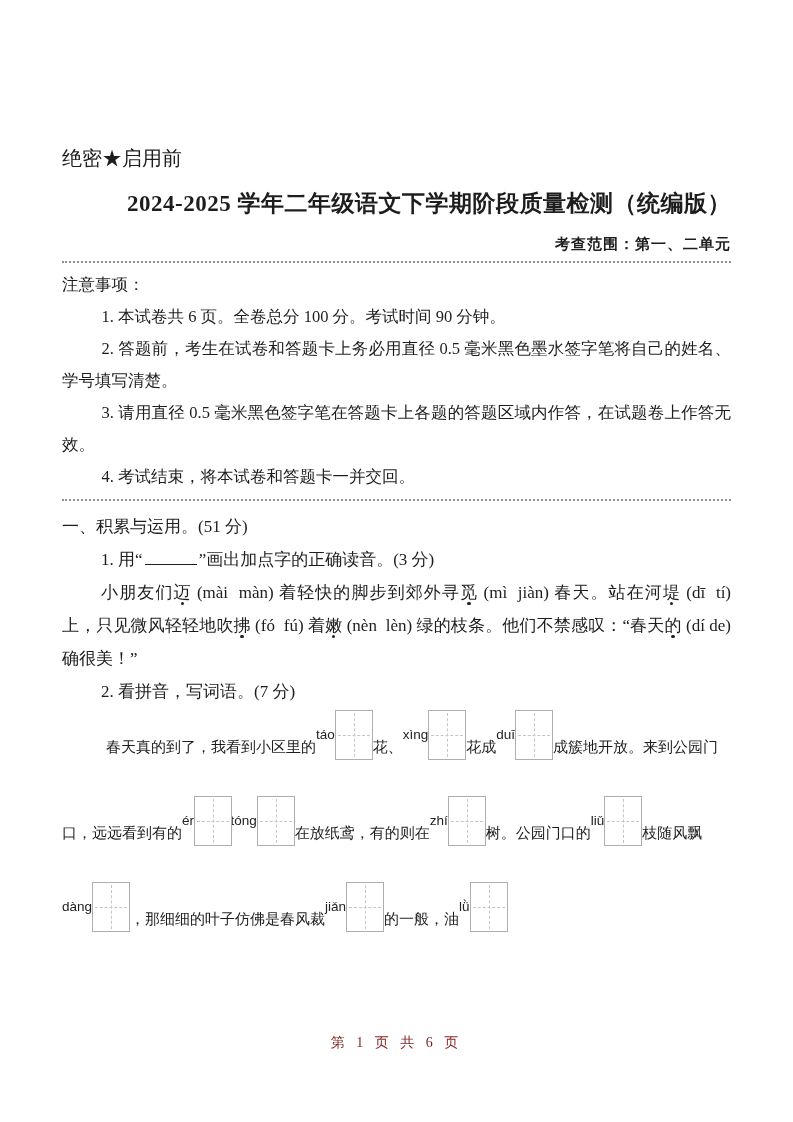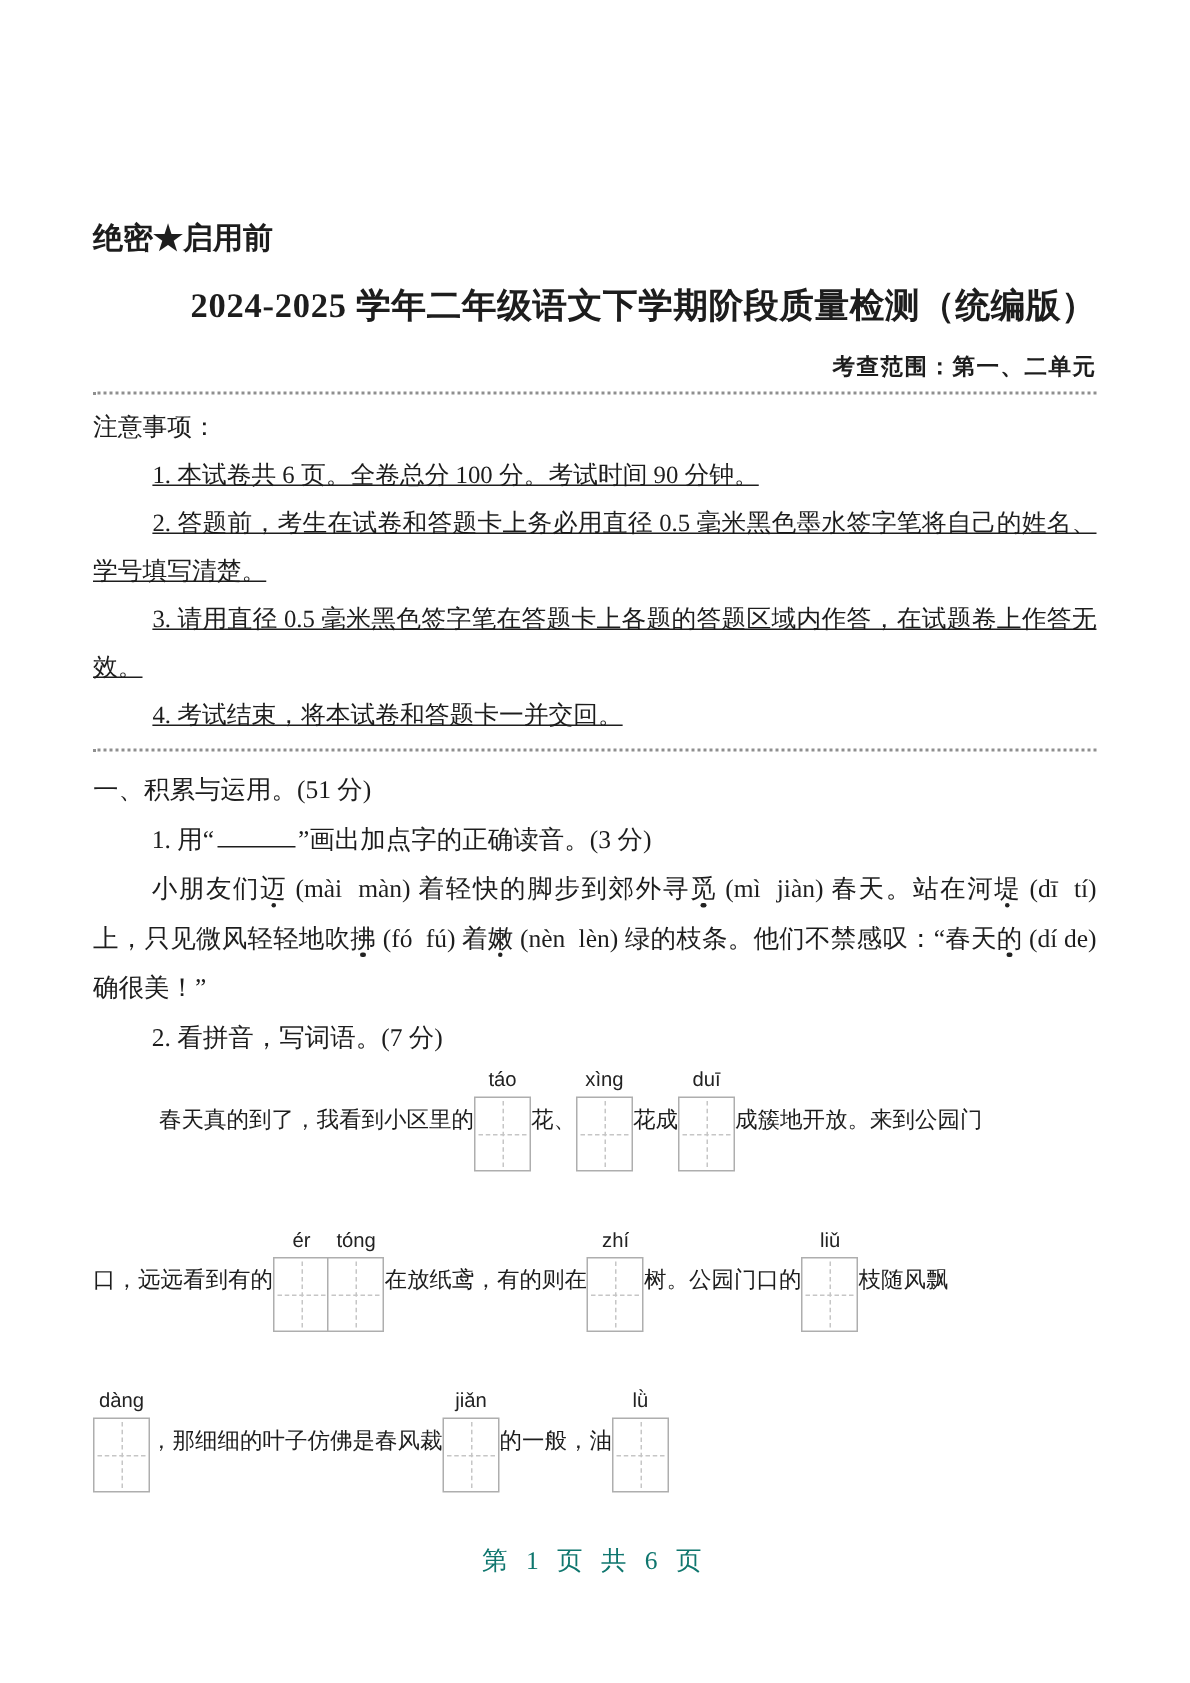--- a/index.html
+++ b/index.html
@@ -7,21 +7,21 @@
     position:relative;
     width:793px;height:1122px;
     background:#ffffff;
     box-sizing:border-box;
     padding:145px 62px 0 62px;
     font-family:"Liberation Serif","DejaVu Serif",serif;
     color:#1d1d1d;
     overflow:hidden;
   }
   .classification{
-    font-size:20px;font-weight:700;
+    font-size:20px;font-weight:400;
     margin:0 0 16px 0;
   }
   .title{
     font-size:23px;font-weight:700;
     text-align:right;margin:0 0 16px 0;
     letter-spacing:0.5px;
   }
   .subtitle{
     font-size:21px;font-weight:700;
     text-align:center;margin:0 0 10px 0;
@@ -35,21 +35,21 @@
   .dotted-divider{
     border-top:2px dotted #8f8f8f;
     height:0;margin:0 0 6px 0;
   }
   .dotted-divider.second{margin:6px 0 9px 0;}
   .notes-heading{
     font-size:16.5px;line-height:32px;margin:0;
   }
   .note{
     font-size:16.5px;line-height:32px;margin:0;
-    text-indent:2.4em;text-align:justify;text-decoration:underline;
+    text-indent:2.4em;text-align:justify;
   }
   .section-heading{
     font-size:17px;line-height:33px;margin:0;font-weight:400;
   }
   .q-stem{
     font-size:17px;line-height:33px;margin:0;
     text-indent:2.3em;white-space:pre-wrap;
   }
   .blank-underline{
     display:inline-block;width:52px;height:1em;
@@ -71,21 +71,21 @@
     display:flex;align-items:flex-start;
     margin-bottom:36px;flex-wrap:nowrap;
   }
   .pinyin-row:first-child{padding-left:44px;}
   .row-text{
     font-size:15px;line-height:24px;
     padding-top:25px;white-space:pre-wrap;
   }
   .box-group{display:inline-flex;}
   .box-unit{
-    display:inline-flex;flex-direction:column;align-items:center;
+    display:inline-flex;flex-direction:row;align-items:center;
   }
   .box-unit + .box-unit{margin-left:-1.6px;justify-content:center;}
   .pinyin{
     font-family:"Liberation Sans","DejaVu Sans",sans-serif;
     font-size:13.5px;line-height:20px;height:21px;
     color:#222;
   }
   .hanzi-box{
     position:relative;display:inline-block;
     width:38px;height:50px;
@@ -98,21 +98,21 @@
     border-left:1px dashed #c6c6c6;
   }
   .hanzi-box::after{
     content:"";position:absolute;
     top:50%;left:2px;right:2px;height:0;
     border-top:1px dashed #c6c6c6;
   }
   .footer{
     position:absolute;left:0;right:0;bottom:70px;
     text-align:center;
-    font-size:17px;letter-spacing:4px;color:#0f766e;
+    font-size:14px;letter-spacing:4px;color:#7f1d1d;
   }
 </style>
 </head>
 <body>
 
 <div class="page">
 
   <div class="classification">绝密★启用前</div>
 
   <h1 class="title">2024-2025 学年二年级语文下学期阶段质量检测（统编版）</h1>

